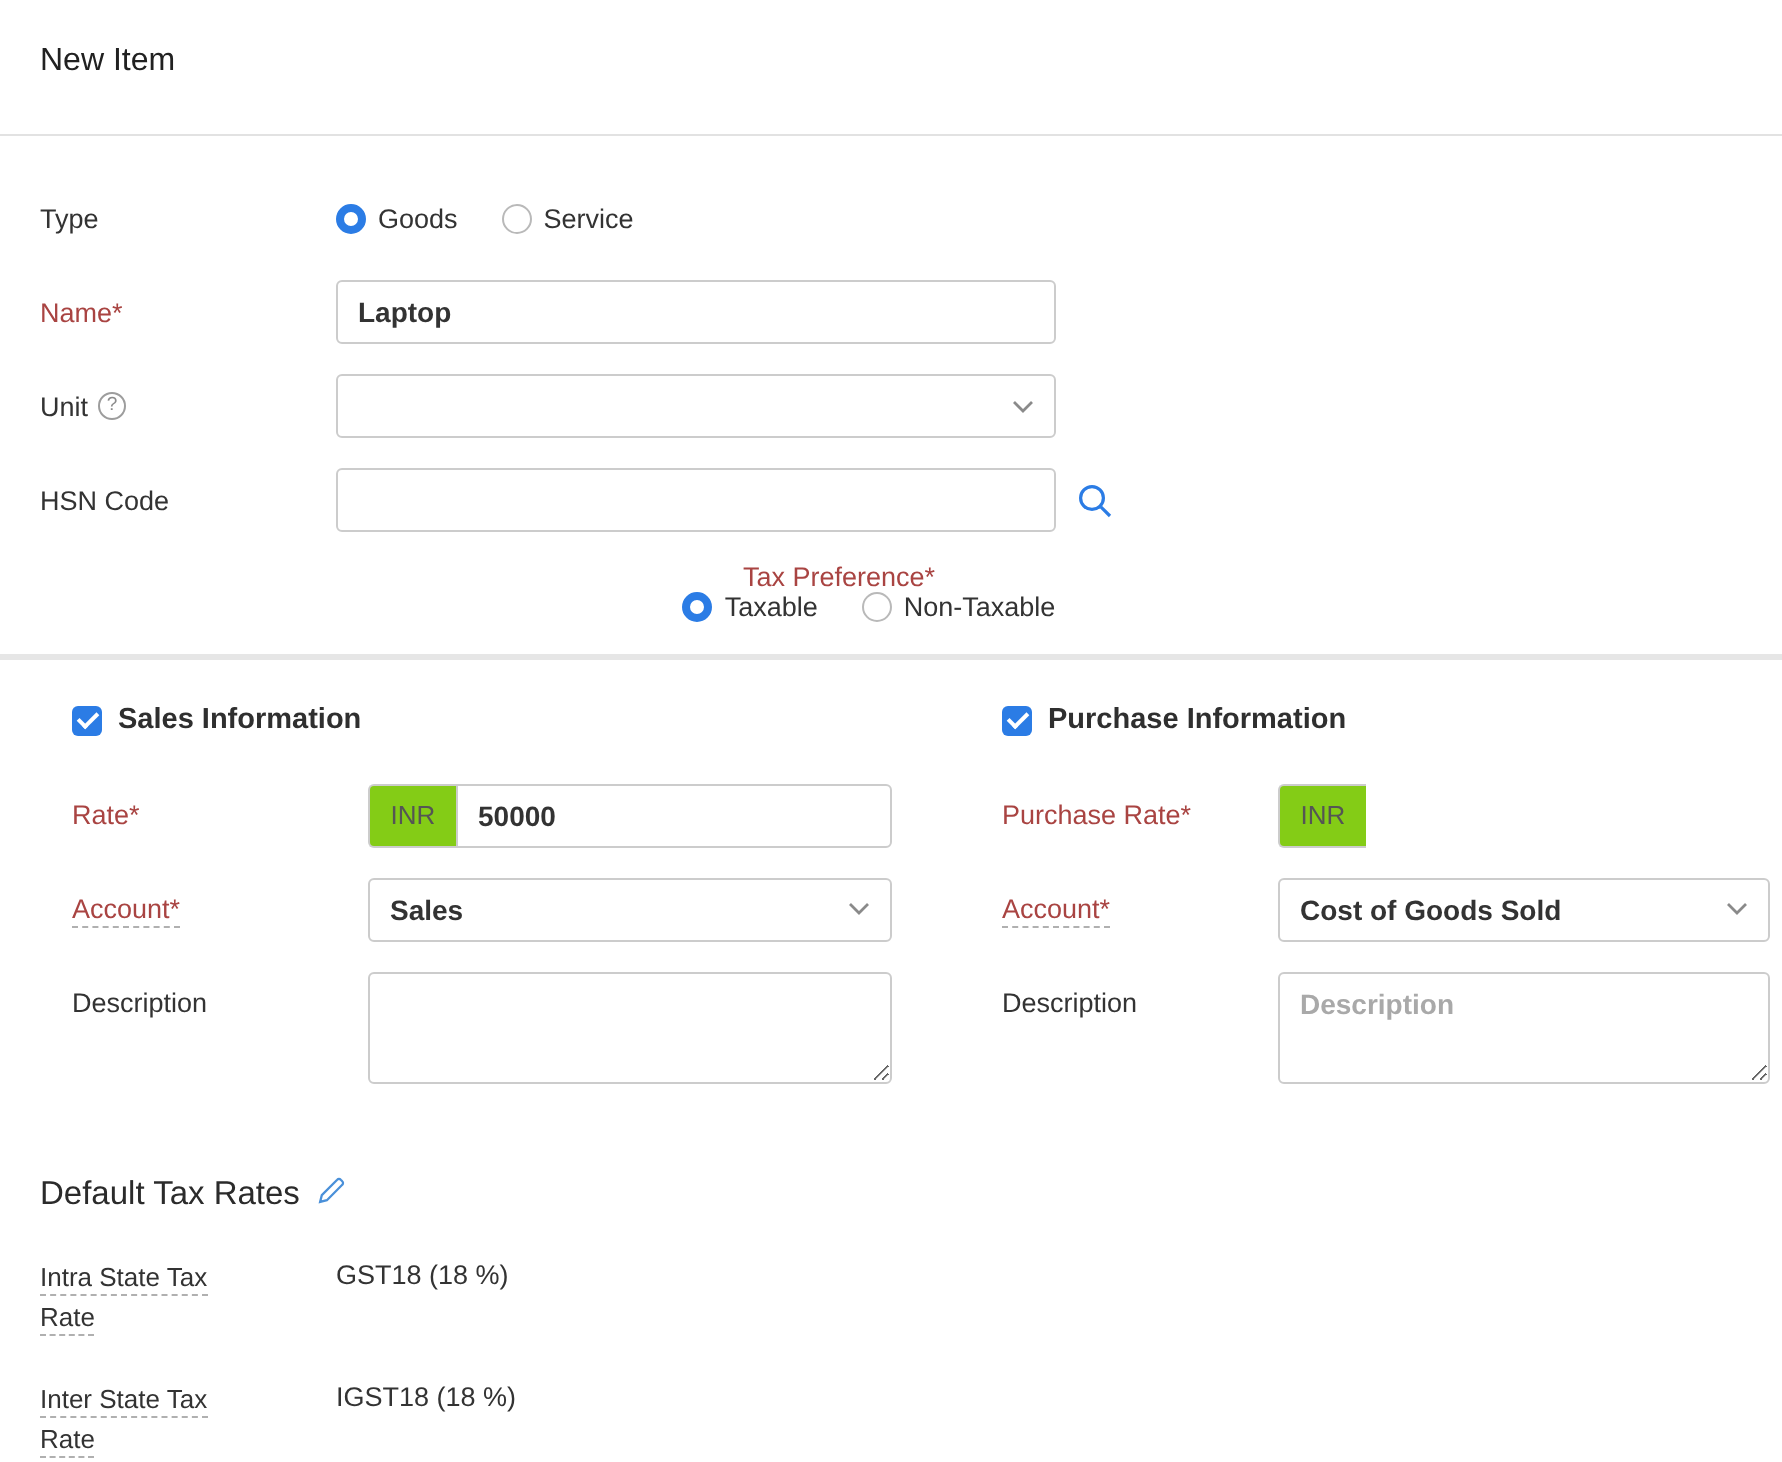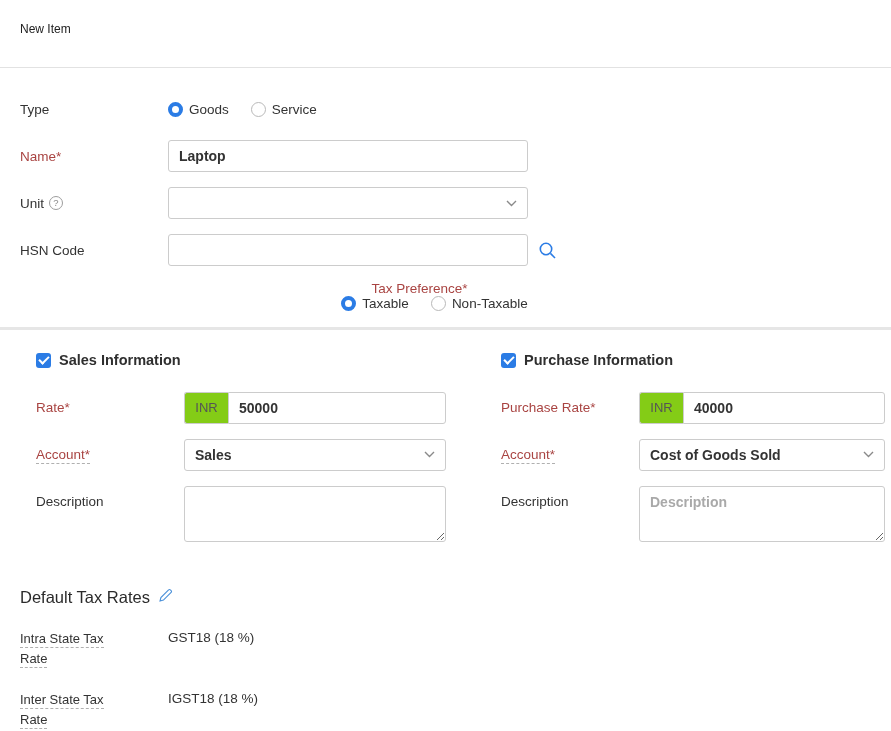--- a/index.html
+++ b/index.html
@@ -12,21 +12,21 @@
     overflow: hidden;
   }
   .page { width: 891px; height: 731px; background: #fff; }
 
   
   .page-header {
     height: 68px;
     padding: 22px 20px 0 20px;
     border-bottom: 1px solid #e2e2e2;
   }
-  .page-title { font-size: 12px; font-weight: 400; color: #212121; }
+  .page-title { font-size: 16px; font-weight: 400; color: #212121; }
 
   
   .top-form { padding: 25px 20px 14px 20px; }
   .form-row { display: flex; align-items: center; min-height: 32px; margin-bottom: 15px; }
   .form-row:last-child { margin-bottom: 0; flex-direction: column; }
   .form-label { width: 148px; flex: none; color: #333; display: flex; align-items: center; gap: 5px; }
   .form-label.required { color: #a94442; }
   .form-field { display: flex; align-items: center; }
 
   input[type="text"], .textarea, .select {
@@ -258,21 +258,20 @@
           <span class="checkbox"></span>
           <span class="section-title">Purchase Information</span>
         </label>
       </div>
 
       <div class="col-row">
         <div class="col-label required">Purchase Rate*</div>
         <div class="col-field">
           <div class="input-group">
             <span class="currency-prefix">INR</span>
-            <input type="text" value="40000" style="">
           </div>
         </div>
       </div>
 
       <div class="col-row">
         <div class="col-label required">
           <span class="dashed">Account*</span>
         </div>
         <div class="col-field">
           <div class="select full">

